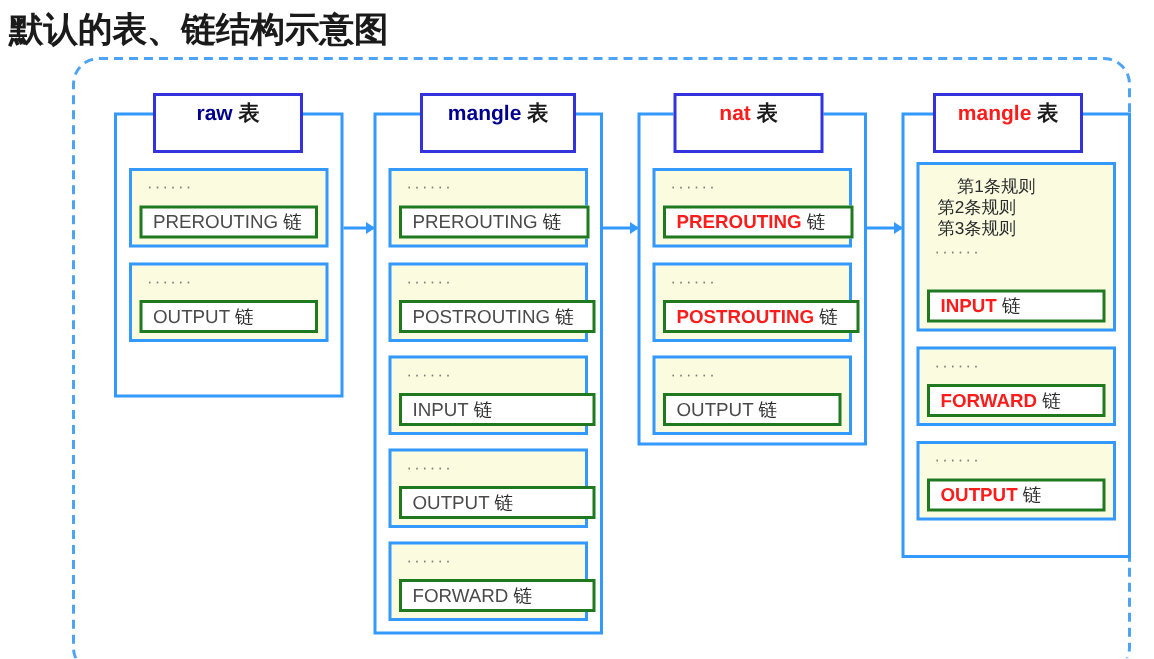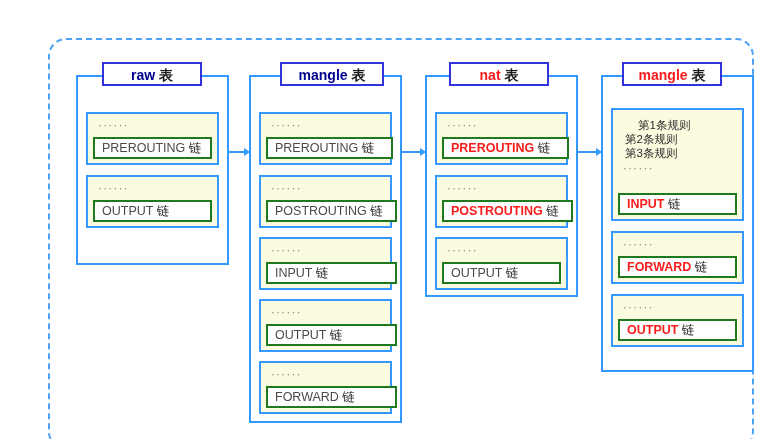--- a/index.html
+++ b/index.html
@@ -47,21 +47,21 @@
     box-sizing: border-box;
     border: 2px solid #3399ff;
     background: #ffffff;
   }
 
   .table-header {
     position: absolute;
     box-sizing: border-box;
     border: 2px solid #3333dd;
     background: #ffffff;
-    height: 24px;
+    height: 40px;
     line-height: 22px;
     text-align: center;
     font-size: 14px;
     font-weight: bold;
     white-space: nowrap;
     z-index: 6;
   }
   .table-header .tname-blue { color: #00008f; }
   .table-header .tname-red  { color: #fb1c1c; text-align: center; }
   .table-header .tsuffix    { color: #1a1a1a; font-weight: bold; }
@@ -128,20 +128,21 @@
     border-top: 4px solid transparent;
     border-bottom: 4px solid transparent;
     border-left: 6px solid #3399ff;
   }
 </style>
 </head>
 <body>
 
 <div id="canvas">
 
+  <div id="page-title">默认的表、链结构示意图</div>
 
   <div id="dashed-frame"></div>
 
   <div id="tables-layer">
       <div class="table-column" style="left: 76px; top: 75px; width: 153px; height: 190px;"></div>
       <div class="table-header" style="left: 102px; top: 62px; width: 100px;"><span class="tname-blue">raw</span><span class="tsuffix"> 表</span></div>
       <div class="chain-group" style="left: 86px; top: 112px; width: 133px; height: 53px;"></div>
       <div class="dots" style="left: 98px; top: 120px; z-index: 3;">······</div>
       <div class="chain-label" style="left: 93px; top: 137px; width: 119px;"><span class="cname-dark">PREROUTING</span><span class="csuffix"> 链</span></div>
       <div class="chain-group" style="left: 86px; top: 175px; width: 133px; height: 53px;"></div>

